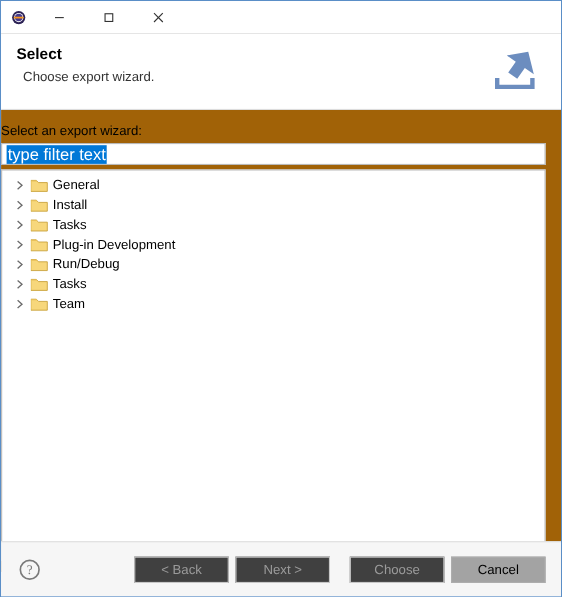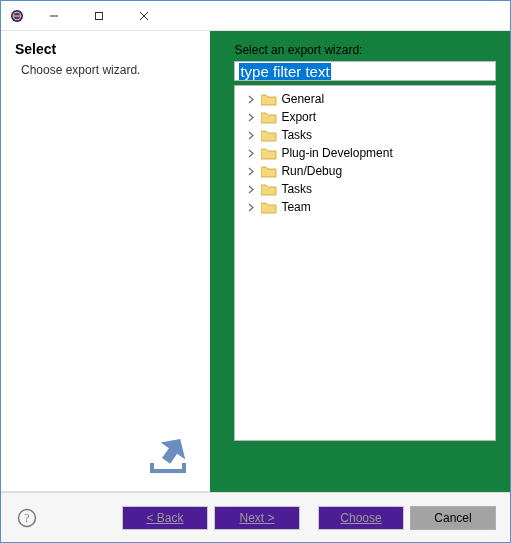--- a/index.html
+++ b/index.html
@@ -42,22 +42,22 @@
     padding: 10px 14px 14px 14px;
     border-bottom: 1px solid #ddd;
   }
   .banner-text { flex: 1; }
   .banner-text h1 { font-size: 14px; font-weight: 700; color: #000; margin-bottom: 6px; }
   .banner-text p { font-size: 12px; color: #333; margin-left: 6px; }
   .banner-icon { width: 56px; display:flex; align-items:flex-end; justify-content:center; }
 
   
   .content {
-    padding: 12px 14px 10px 24px;
-    background: #15803d;
+    padding: 12px 14px 10px 0;
+    background: #a16207;
   }
   .content-label { font-size: 12px; color: #000; margin-bottom: 4px; display:block; }
   .filter-input {
     width: 100%;
     border: 1px solid #b9b9b9;
     background: #fff;
     height: 20px;
     padding: 1px 4px;
     font-family: inherit;
     font-size: 15px;
@@ -110,24 +110,24 @@
   .spacer { flex: 1; }
   .btn {
     width: 86px; height: 24px;
     margin-left: 6px;
     background: #a3a3a3;
     border: 1px solid #adadad;
     font-family: inherit;
     font-size: 12px;
     color: #000;
   }
-  .btn[disabled] { color: #9b9b9b; background:#4c1d95; border-color:#c8c8c8;text-decoration:underline; }
+  .btn[disabled] { color: #9b9b9b; background:#404040; border-color:#c8c8c8; }
 
   .outer { position: relative; width: 100%; height: 100%; }
-  .mid { position:absolute; top:30px; bottom:50px; left:0; right:0; display:flex; flex-direction:row; }
+  .mid { position:absolute; top:30px; bottom:50px; left:0; right:0; display:flex; flex-direction:column; }
   .mid .content { flex:1; }
 </style>
 </head>
 <body>
 
 <div class="outer">
 
   <div class="titlebar">
     <span class="app-icon">
       <svg width="14" height="14" viewBox="0 0 14 14">
@@ -199,21 +199,21 @@
                 <svg width="9" height="9" viewBox="0 0 9 9">
                   <path d="M2 1 L6 4.5 L2 8" fill="none" stroke="#6b6b6b" stroke-width="1.2"></path>
                 </svg>
               </span>
               <span class="folder-ic">
                 <svg width="16" height="13" viewBox="0 0 16 13">
                   <path d="M0 2 L5 2 L7 4 L15 4 L15 12 L0 12 Z" fill="#f7d77b" stroke="#c8a139" stroke-width="0.8"></path>
                   <path d="M0 2 L5 2 L6 3 L0 3 Z" fill="#e8c15a"></path>
                 </svg>
               </span>
-              <span>Export</span>
+              <span>Install</span>
             </li>
             <li class="tree-row">
               <span class="expander">
                 <svg width="9" height="9" viewBox="0 0 9 9">
                   <path d="M2 1 L6 4.5 L2 8" fill="none" stroke="#6b6b6b" stroke-width="1.2"></path>
                 </svg>
               </span>
               <span class="folder-ic">
                 <svg width="16" height="13" viewBox="0 0 16 13">
                   <path d="M0 2 L5 2 L7 4 L15 4 L15 12 L0 12 Z" fill="#f7d77b" stroke="#c8a139" stroke-width="0.8"></path>

